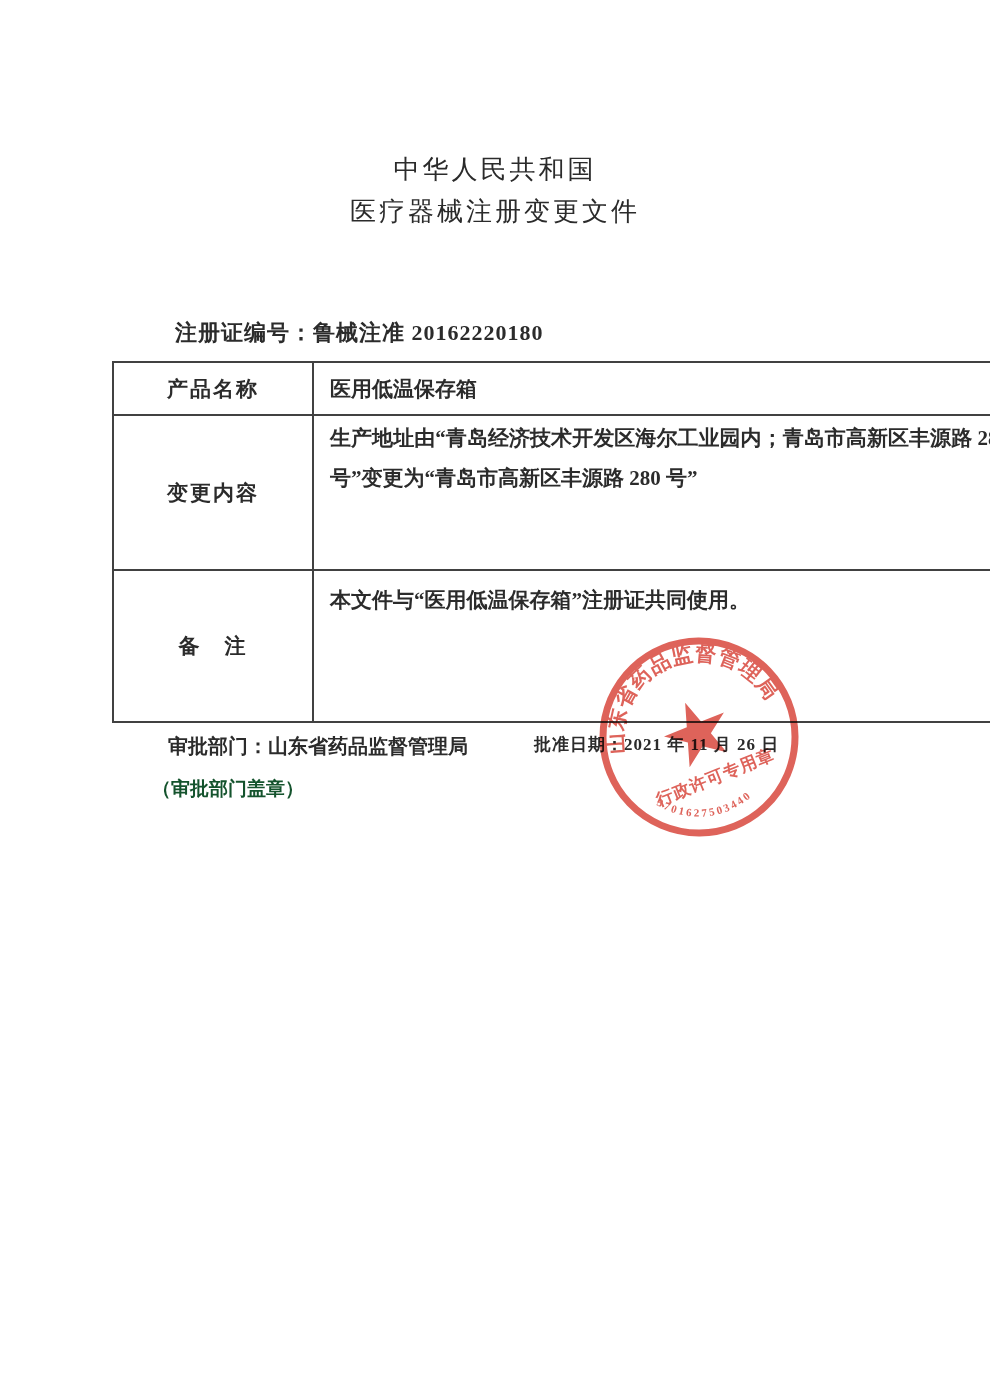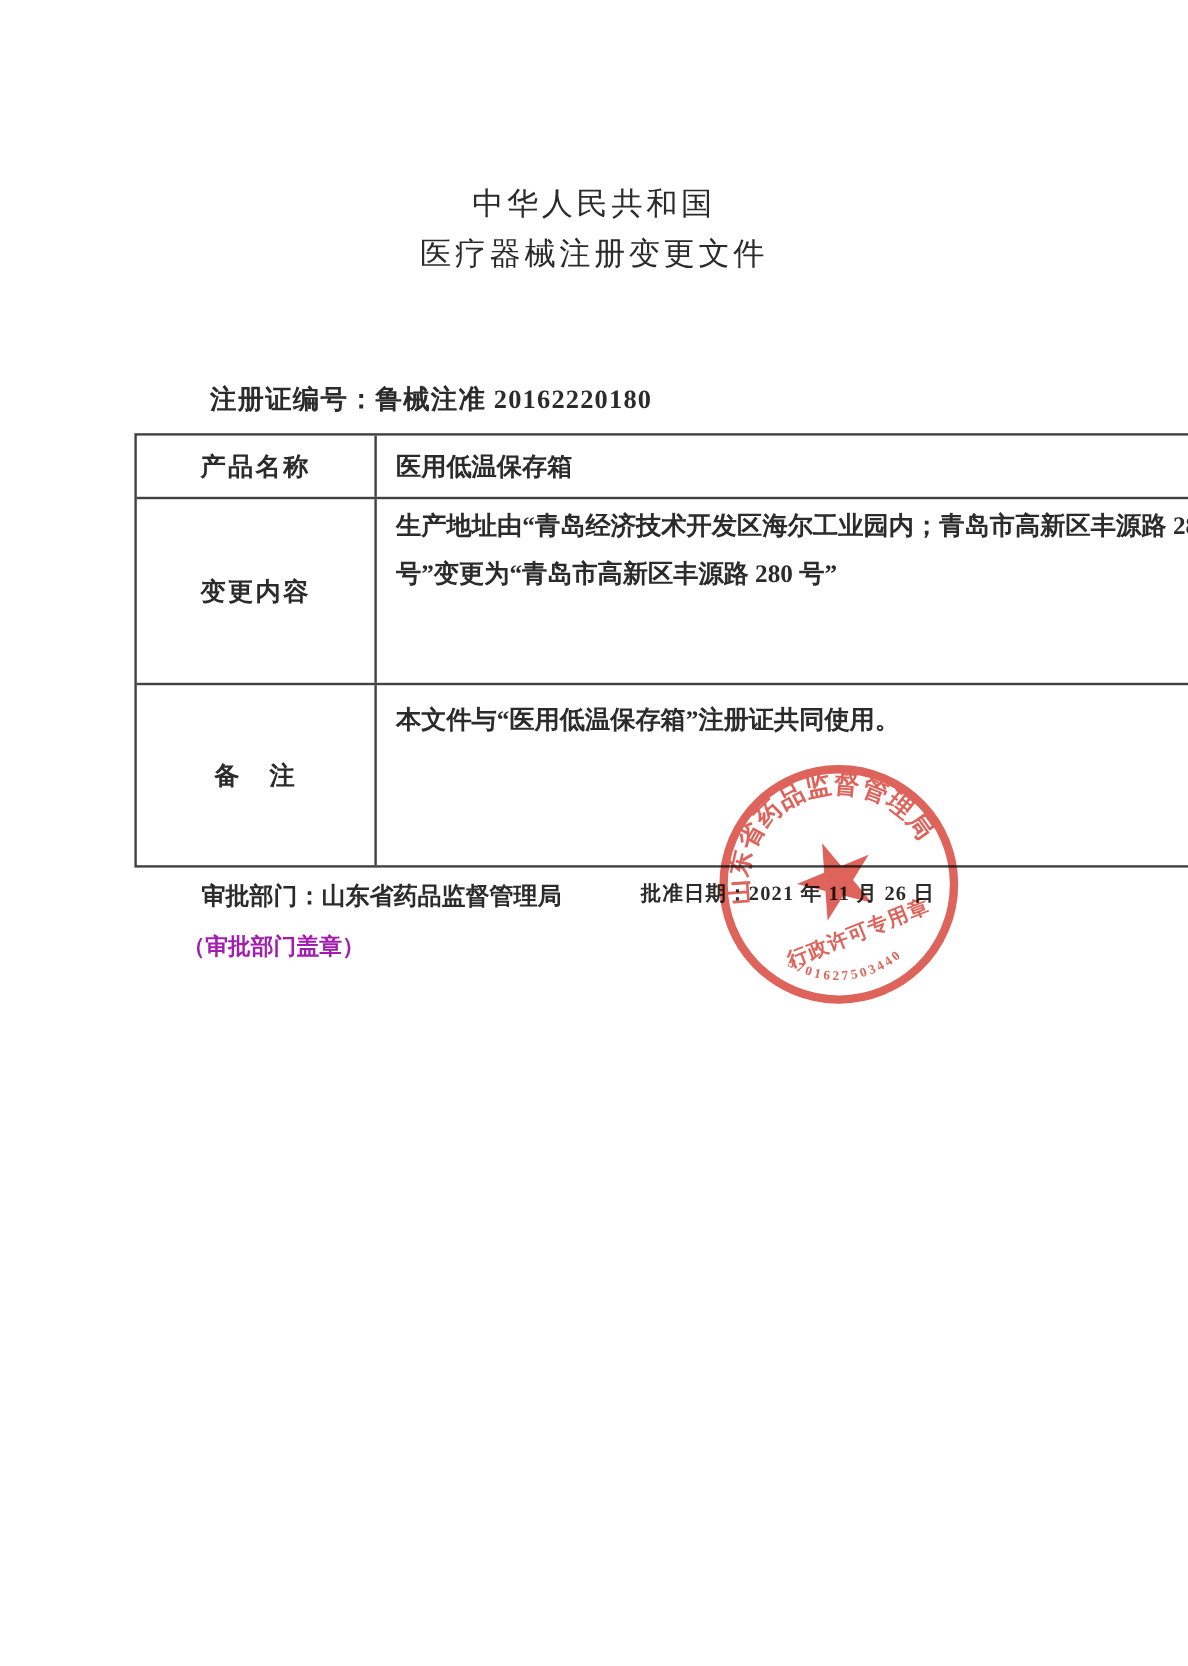--- a/index.html
+++ b/index.html
@@ -98,21 +98,21 @@
     font-weight: 600;
     color: #2b2b2b;
     letter-spacing: 1px;
   }
   .footer-sealnote {
     position: absolute;
     left: 152px;
     top: 776px;
     font-size: 19px;
     font-weight: 600;
-    color: #a21caf;
+    color: #14532d;
   }
   .seal {
     position: absolute;
     left: 592px;
     top: 630px;
     width: 214px;
     height: 214px;
     mix-blend-mode: multiply;
     opacity: 0.85;
   }

